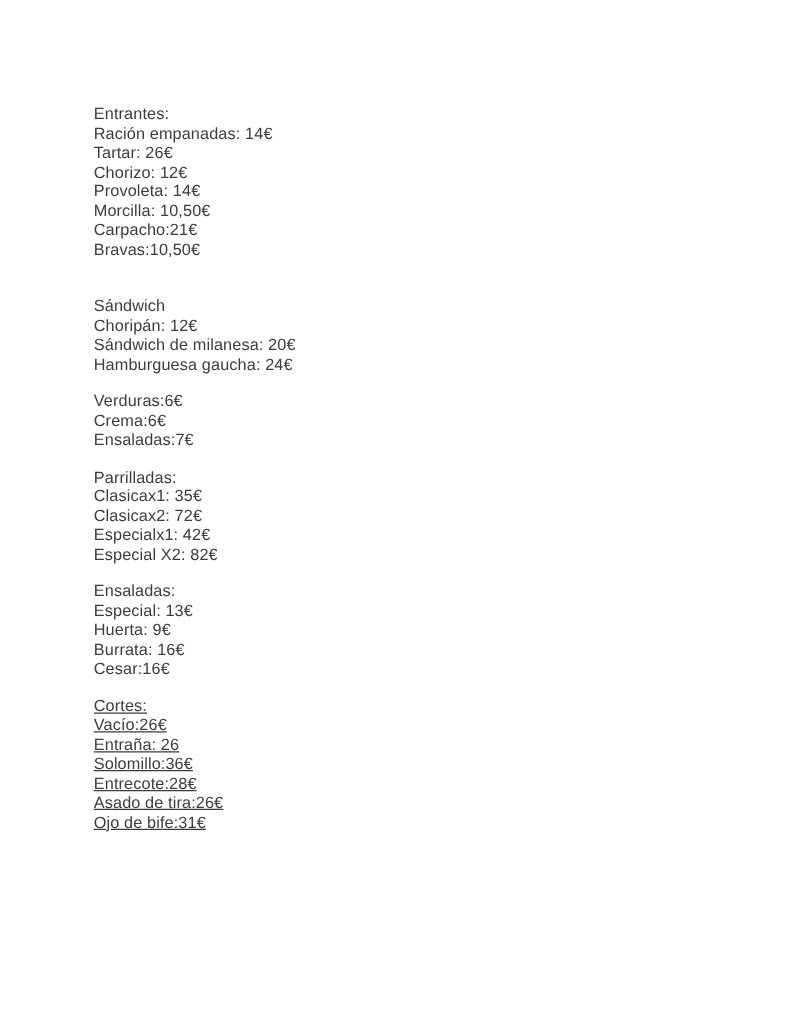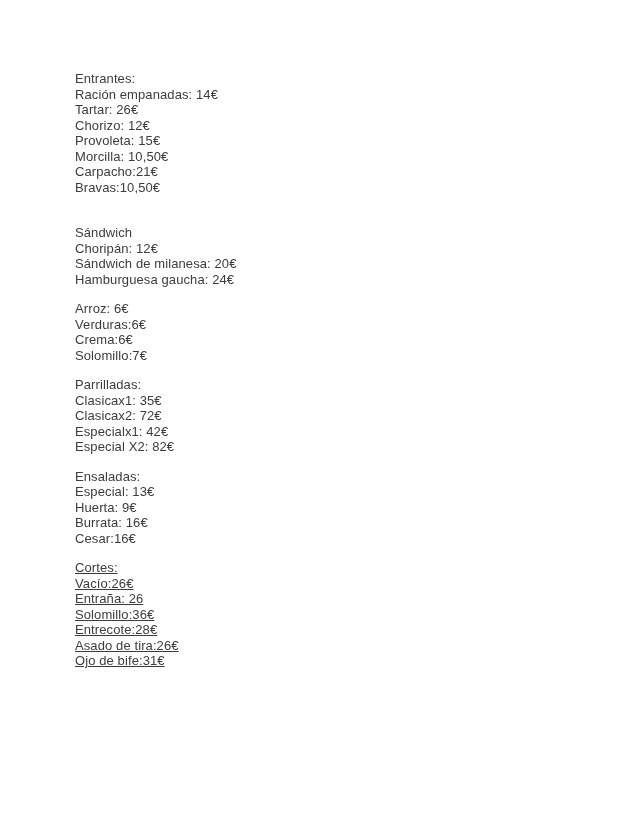--- a/index.html
+++ b/index.html
@@ -19,21 +19,21 @@
     top: 71px;
     width: 480px;
     font-family: "Liberation Sans", "DejaVu Sans", sans-serif;
     font-size: 13px;
     line-height: 15.5px;
     color: #3c3c3c;
     letter-spacing: 0.1px;
     -webkit-font-smoothing: antialiased;
   }
   .menu-section {
-    margin: 0 0 14px 0;
+    margin: 12px 0 14px 0;
   }
   .menu-section.gap-xl {
     margin-bottom: 30px;
   }
   .menu-section:last-child {
     margin-bottom: 0;
     text-decoration: underline;
   }
   .line {
     white-space: pre;
@@ -42,38 +42,37 @@
 </head>
 <body>
 
 <div class="doc-page">
 
   <div class="menu-section gap-xl">
     <div class="line">Entrantes:</div>
     <div class="line">Ración empanadas: 14€</div>
     <div class="line">Tartar: 26€</div>
     <div class="line">Chorizo: 12€</div>
-    <div class="line">Provoleta: 15€</div>
+    <div class="line">Provoleta: 14€</div>
     <div class="line">Morcilla: 10,50€</div>
     <div class="line">Carpacho:21€</div>
     <div class="line">Bravas:10,50€</div>
   </div>
 
   <div class="menu-section">
     <div class="line">Sándwich</div>
     <div class="line">Choripán: 12€</div>
     <div class="line">Sándwich de milanesa: 20€</div>
     <div class="line">Hamburguesa gaucha: 24€</div>
   </div>
 
   <div class="menu-section">
-    <div class="line">Arroz: 6€</div>
     <div class="line">Verduras:6€</div>
     <div class="line">Crema:6€</div>
-    <div class="line">Solomillo:7€</div>
+    <div class="line">Ensaladas:7€</div>
   </div>
 
   <div class="menu-section">
     <div class="line">Parrilladas:</div>
     <div class="line">Clasicax1: 35€</div>
     <div class="line">Clasicax2: 72€</div>
     <div class="line">Especialx1: 42€</div>
     <div class="line">Especial X2: 82€</div>
   </div>
 

